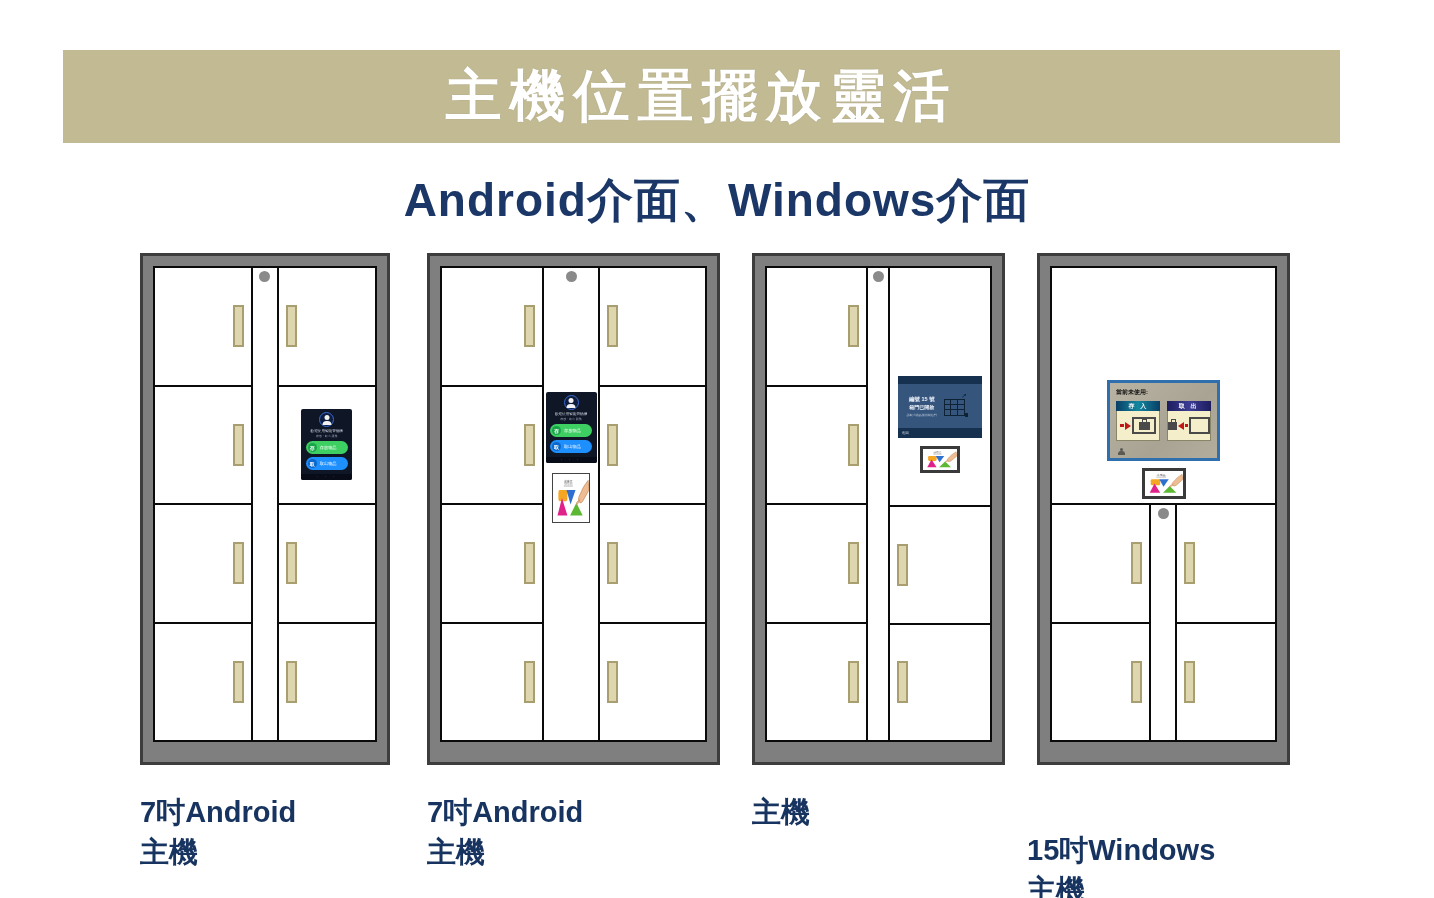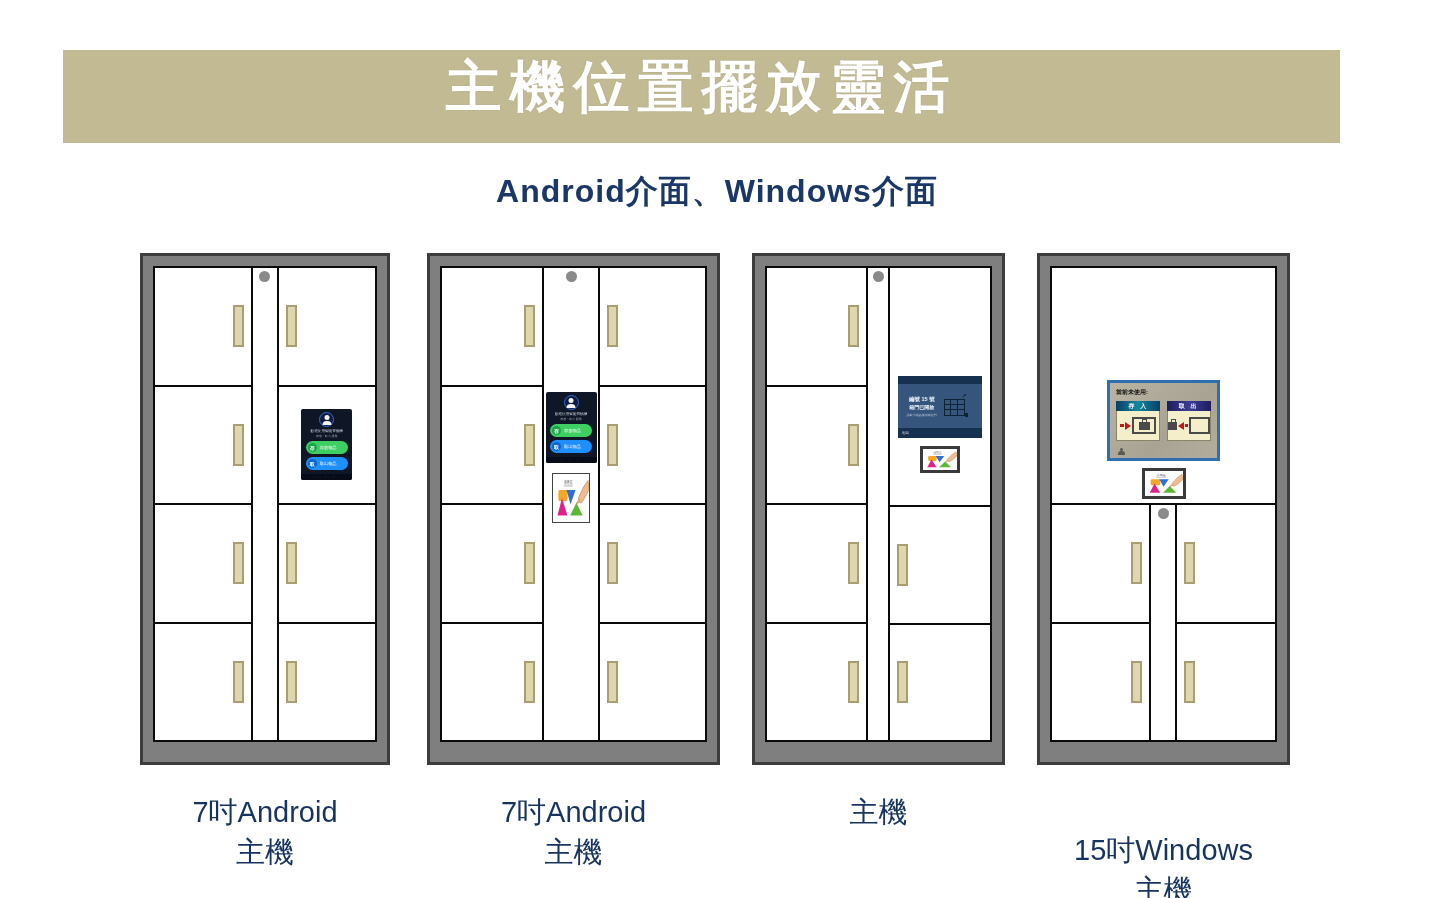--- a/index.html
+++ b/index.html
@@ -1,26 +1,26 @@
 <!DOCTYPE html>
 <html><head>
 <meta charset="utf-8">
 <style>
   html,body{margin:0;padding:0;background:#fff;width:1434px;height:898px;overflow:hidden;
     font-family:"Liberation Sans","DejaVu Sans",sans-serif;}
   .abs{position:absolute;}
 
   
   .banner{left:63px;top:50px;width:1277px;height:93px;background:#c1ba93;
-    display:flex;align-items:flex-start;justify-content:center;}
+    display:flex;align-items:center;justify-content:center;}
   .banner-title{color:#ffffff;font-size:56px;font-weight:bold;letter-spacing:8px;
     text-shadow:0 0 1px #9a9372;}
   .subtitle{left:0;top:170px;width:1434px;text-align:center;color:#1b3767;
-    font-size:32px;font-weight:bold;letter-spacing:1px;}
-  .caption{top:792px;text-align:center;color:#17335f;font-weight:normal;
+    font-size:46px;font-weight:bold;letter-spacing:1px;}
+  .caption{top:792px;color:#17335f;font-weight:bold;
     font-size:29px;line-height:1.38;}
 
   
   .locker{top:253px;height:512px;background:#7f7f7f;border:3px solid #3d3d3d;
     box-sizing:border-box;padding:10px 10px 20px 10px;display:flex;}
   .cab-inner{flex:1;background:#0a0a0a;padding:2px;display:flex;gap:2px;}
   .cab-inner.vert{flex-direction:column;}
   .col{display:flex;flex-direction:column;gap:2px;}
   .door{background:#ffffff;position:relative;flex:1;}
   .door.tall{flex:2.06;}

